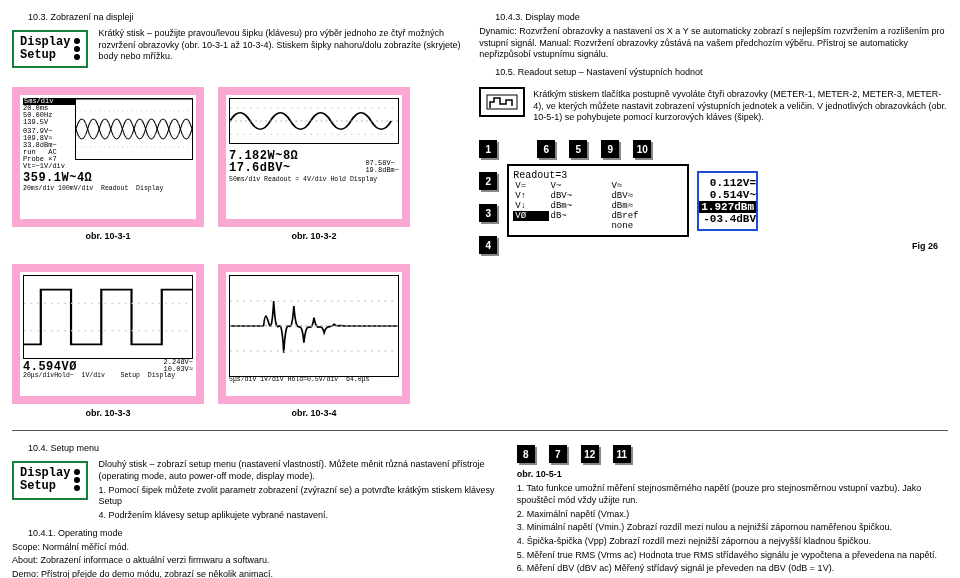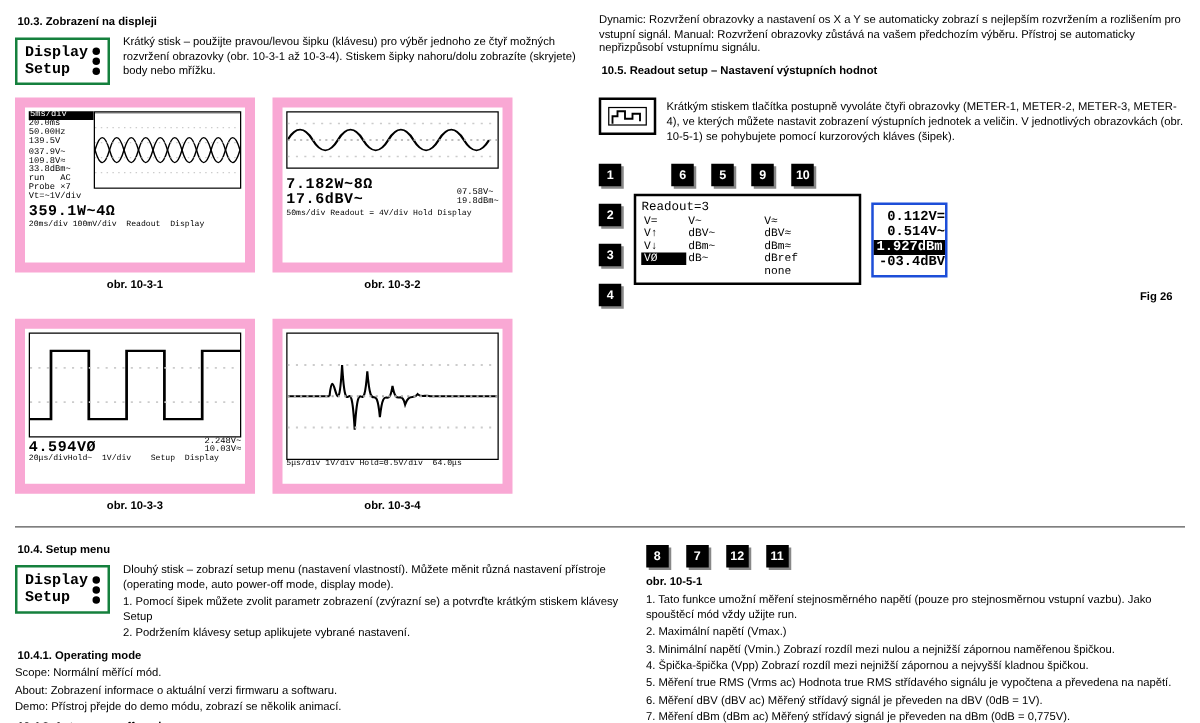--- a/index.html
+++ b/index.html
@@ -1,19 +1,19 @@
 <!DOCTYPE html>
 <html><head>
 <meta charset="utf-8">
 <style>
 html,body{margin:0;padding:0;font-family:Arial,Helvetica,sans-serif;font-size:9px;color:#000;background:#fff;width:960px}
 body{padding:8px 12px;box-sizing:border-box}
 .cols{display:flex;gap:18px}
 .col{flex:1}
-.h{font-weight:bold;margin:4px 2px}
+.h{font-weight:normal;margin:4px 16px}
 .p{margin:2px 0;line-height:1.3}
 .displaysetup{display:inline-flex;align-items:center;gap:4px;border:2px solid #15803d;padding:4px 6px;margin:4px 0}
 .ds-text{font-family:"Courier New",monospace;font-size:12px;font-weight:bold;line-height:1.1}
 .ds-dots{display:grid;grid-template-rows:repeat(3,6px);gap:2px}
 .ds-dots .dot{width:6px;height:6px;border-radius:50%;background:#000}
 .lcd{position:relative;border:8px solid #f9a8d4;background:#fff;font-family:"Courier New",monospace;font-size:8px;line-height:1;padding:3px}
 .lcd.w{width:170px;height:118px}
 .lcd .row{white-space:pre}
 .lcd .bigrow{font-size:12px;font-weight:bold;letter-spacing:.5px}
 .lcd svg{display:block}
@@ -50,20 +50,21 @@
       <div class="ds-dots">
             <div class="dot"></div>
             <div class="dot"></div>
             <div class="dot"></div>
           </div>
     </div>
     <div class="p">Krátký stisk – použijte pravou/levou šipku (klávesu) pro výběr jednoho ze čtyř možných rozvržení obrazovky (obr. 10-3-1 až 10-3-4). Stiskem šipky nahoru/dolu zobrazíte (skryjete) body nebo mřížku.</div>
   </div>
  </div>
  <div class="col">
+  <div class="h">10.4.3. Display mode</div>
   <div class="p">Dynamic: Rozvržení obrazovky a nastavení os X a Y se automaticky zobrazí s nejlepším rozvržením a rozlišením pro vstupní signál. Manual: Rozvržení obrazovky zůstává na vašem předchozím výběru. Přístroj se automaticky nepřizpůsobí vstupnímu signálu.</div>
   <div class="h" style="margin-top:6px">10.5. Readout setup – Nastavení výstupních hodnot</div>
  </div>
 </div>
 
 <div class="cols" style="margin-top:6px">
  <div class="col" style="flex:0 0 48%">
   <div class="figs-row">
 
     <div class="unit">
@@ -250,21 +251,21 @@
        </div>
        <div class="ds-dots">
             <div class="dot"></div>
             <div class="dot"></div>
             <div class="dot"></div>
           </div>
      </div>
      <div>
        <div class="p">Dlouhý stisk – zobrazí setup menu (nastavení vlastností). Můžete měnit různá nastavení přístroje (operating mode, auto power-off mode, display mode).</div>
        <div class="p">1. Pomocí šipek můžete zvolit parametr zobrazení (zvýrazní se) a potvrďte krátkým stiskem klávesy Setup</div>
-       <div class="p">2. Podržením klávesy setup aplikujete vybrané nastavení.</div>
+       <div class="p">4. Podržením klávesy setup aplikujete vybrané nastavení.</div>
      </div>
    </div>
    <div class="h" style="margin-top:4px">10.4.1. Operating mode</div>
    <div class="p">Scope: Normální měřící mód.</div>
    <div class="p">About: Zobrazení informace o aktuální verzi firmwaru a softwaru.</div>
    <div class="p">Demo: Přístroj přejde do demo módu, zobrazí se několik animací.</div>
    <div class="h" style="margin-top:4px">10.4.2. Auto power-off mode</div>
 
  </div>
 

